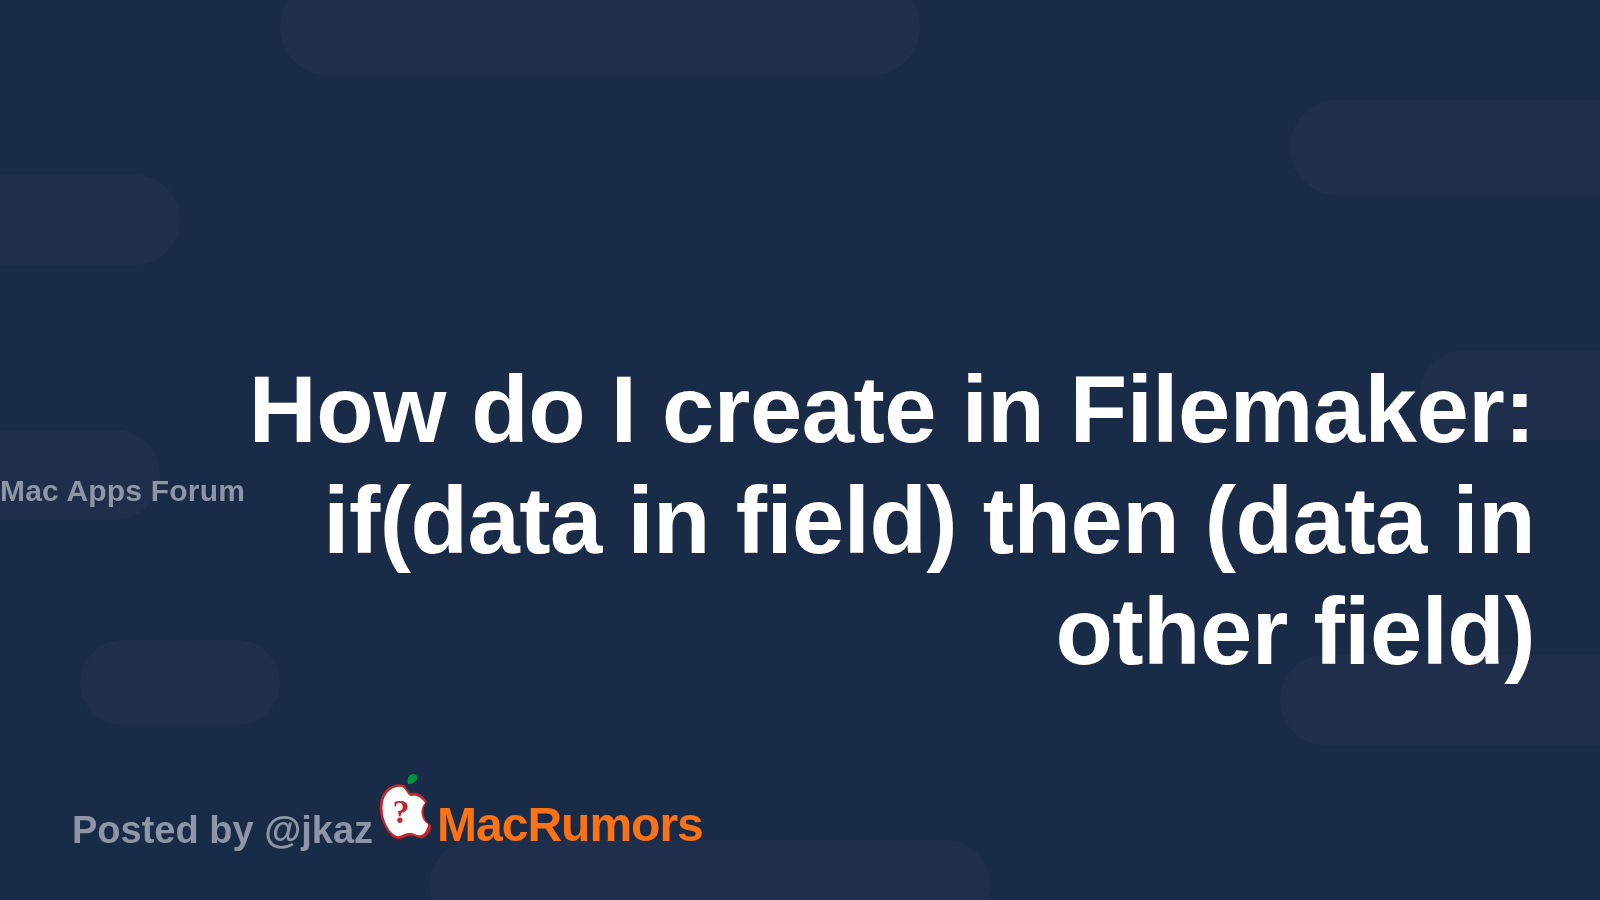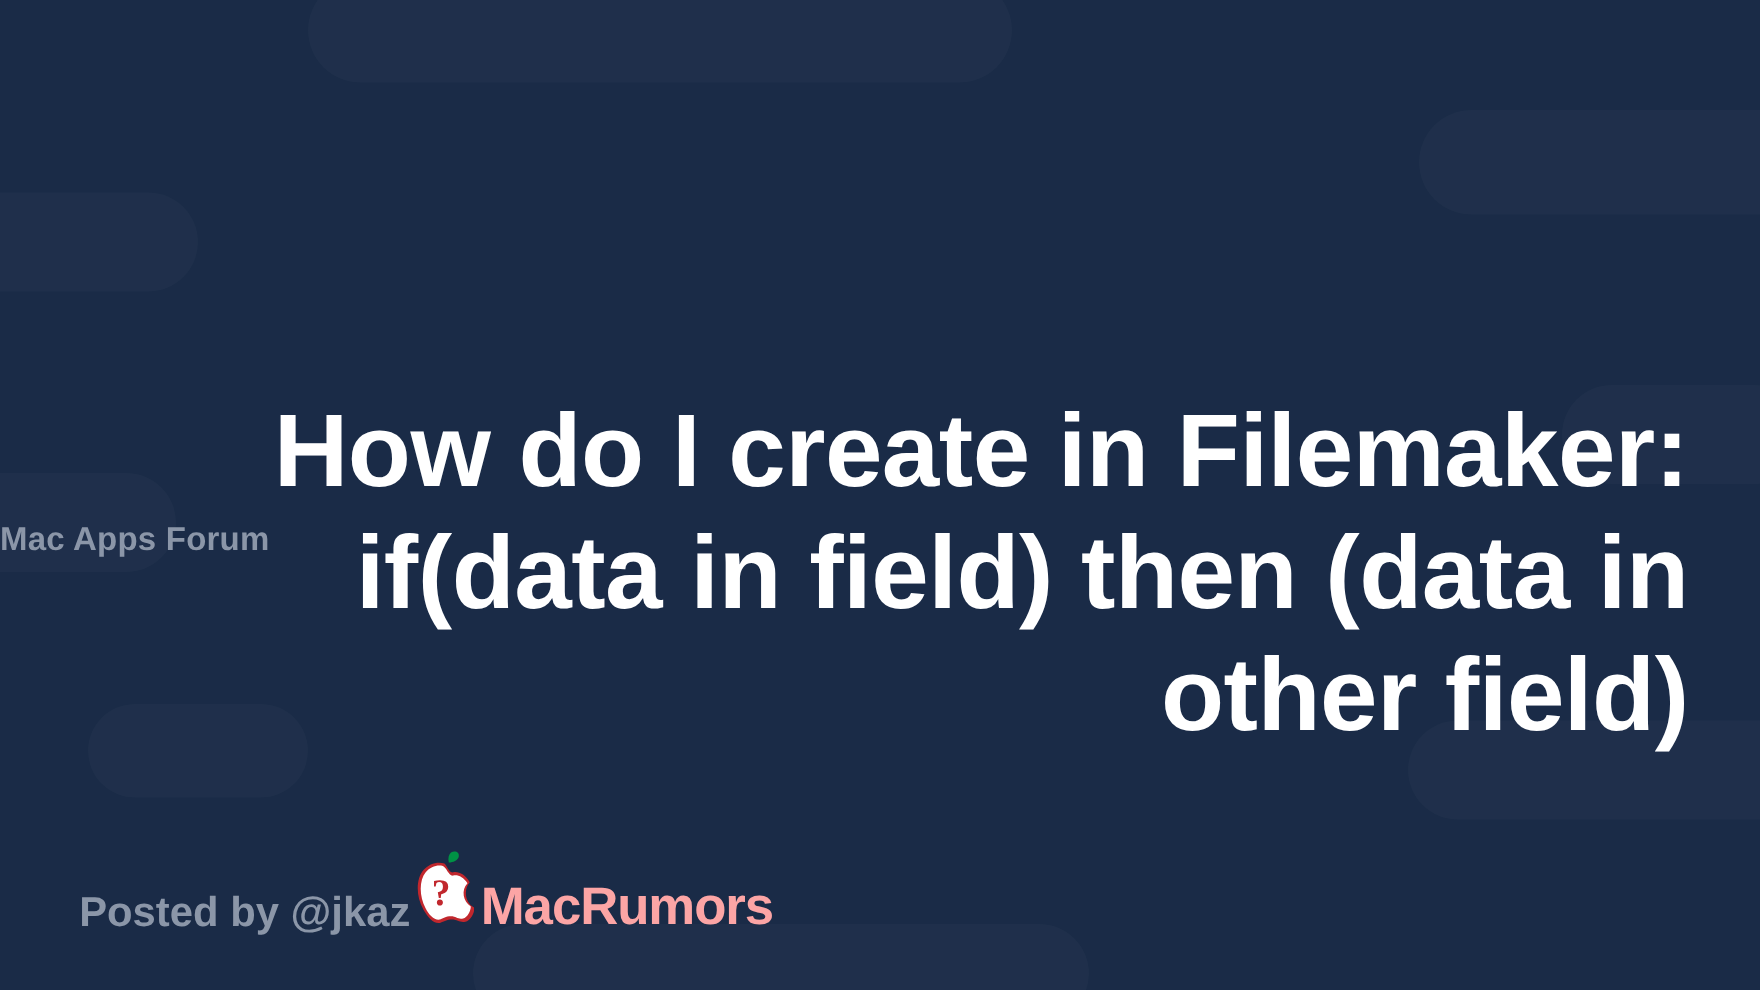--- a/index.html
+++ b/index.html
@@ -60,21 +60,21 @@
     color: #8b96a8;
     font-size: 38px;
     font-weight: 600;
   }
   .logo {
     display: flex;
     align-items: center;
     gap: 6px;
   }
   .logo-text {
-    color: #fca5a5;
+    color: #f97316;
     font-size: 48px;
     font-weight: 700;
     letter-spacing: -1px;
     margin-top: 36px;
   }
   .apple-icon {
     width: 58px;
     height: 68px;
     position: relative;
   }

